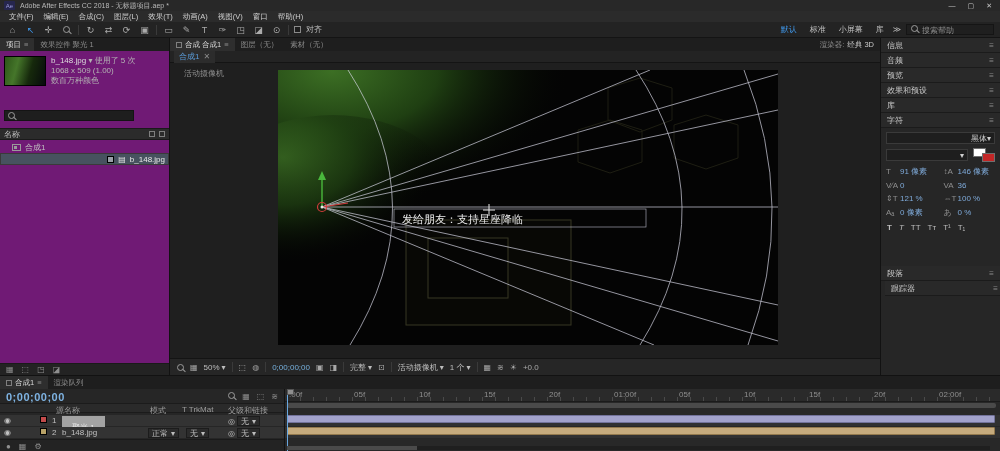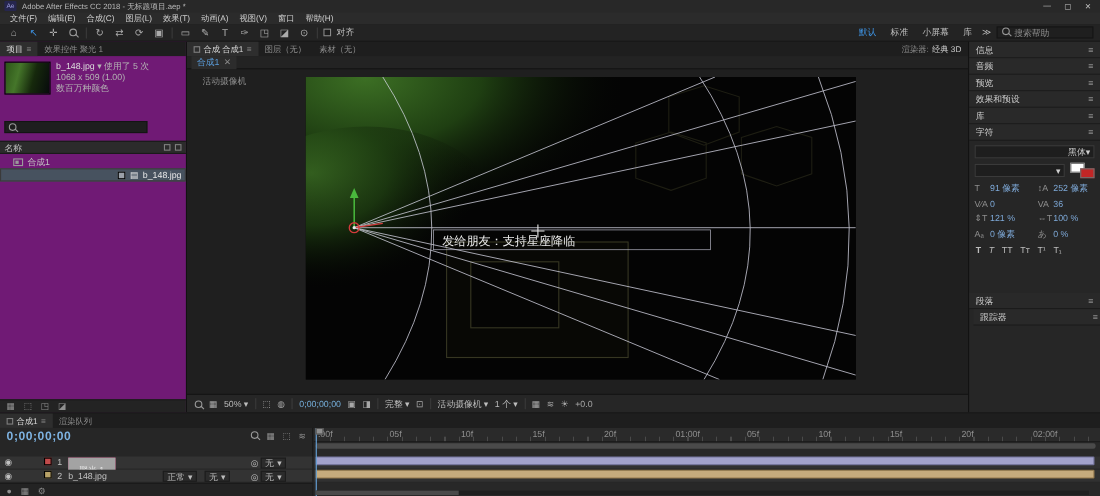--- a/index.html
+++ b/index.html
@@ -363,21 +363,21 @@
           <span class="sw-s"></span>
         </div>
       </div>
       <div class="cgrid">
         <div class="cfield">
           <span class="cicon">T</span>
           <span class="cval">91 像素</span>
         </div>
         <div class="cfield">
           <span class="cicon">↕A</span>
-          <span class="cval">252 像素</span>
+          <span class="cval">146 像素</span>
         </div>
       </div>
       <div class="cgrid">
         <div class="cfield">
           <span class="cicon">V∕A</span>
           <span class="cval">0</span>
         </div>
         <div class="cfield">
           <span class="cicon">VA</span>
           <span class="cval">36</span>
@@ -433,20 +433,26 @@
       <span class="ptab inactive">渲染队列</span>
     </div>
 
     <div id="tl-left">
       <div id="tl-timecode">0;00;00;00</div>
       <div id="tl-lefticons">
         <span class="mag"></span>
         <span>▦</span>
         <span>⬚</span>
         <span>≋</span>
+      </div>
+      <div id="tl-header">
+        <span style="left:56px">源名称</span>
+        <span style="left:150px">模式</span>
+        <span style="left:182px">T TrkMat</span>
+        <span style="left:228px">父级和链接</span>
       </div>
 
       <div class="tlrow" style="top:26px">
         <div class="cell" style="left:4px">
             <span>◉</span>
           </div>
         <div class="cell" style="left:40px">
             <span class="labelsq" style="background:#c24b4b"></span>
           </div>
         <div class="cell" style="left:52px">

